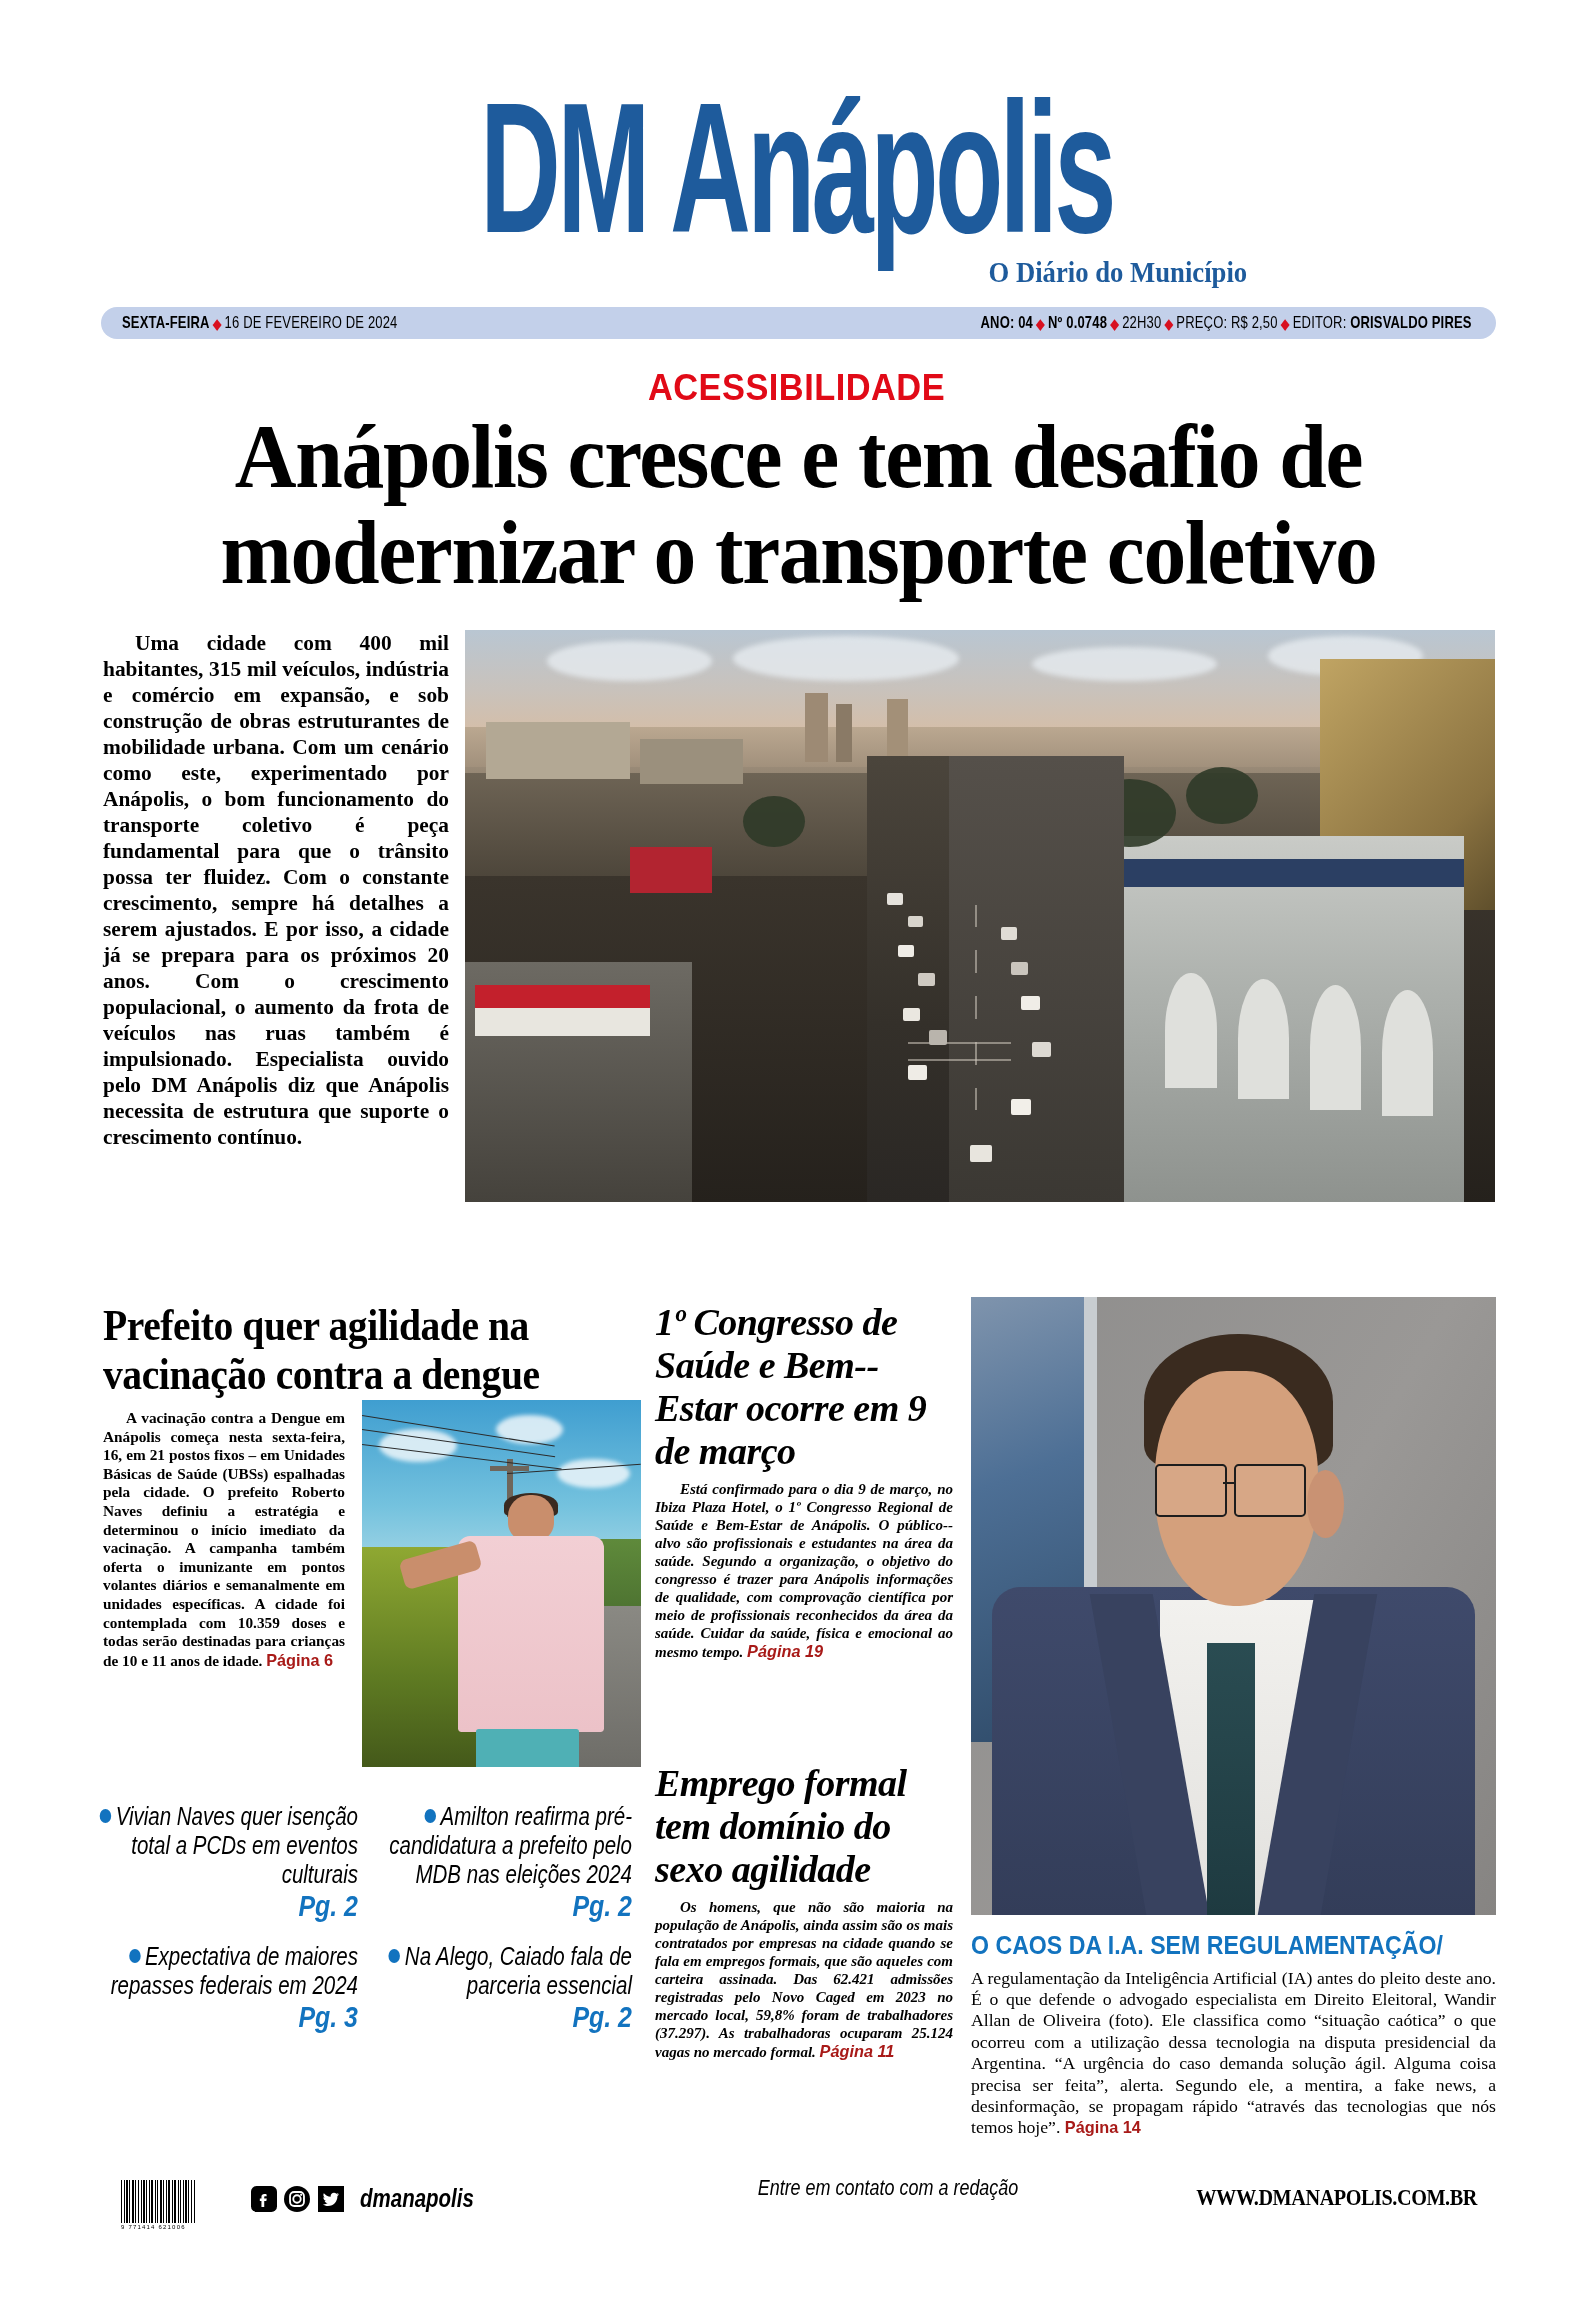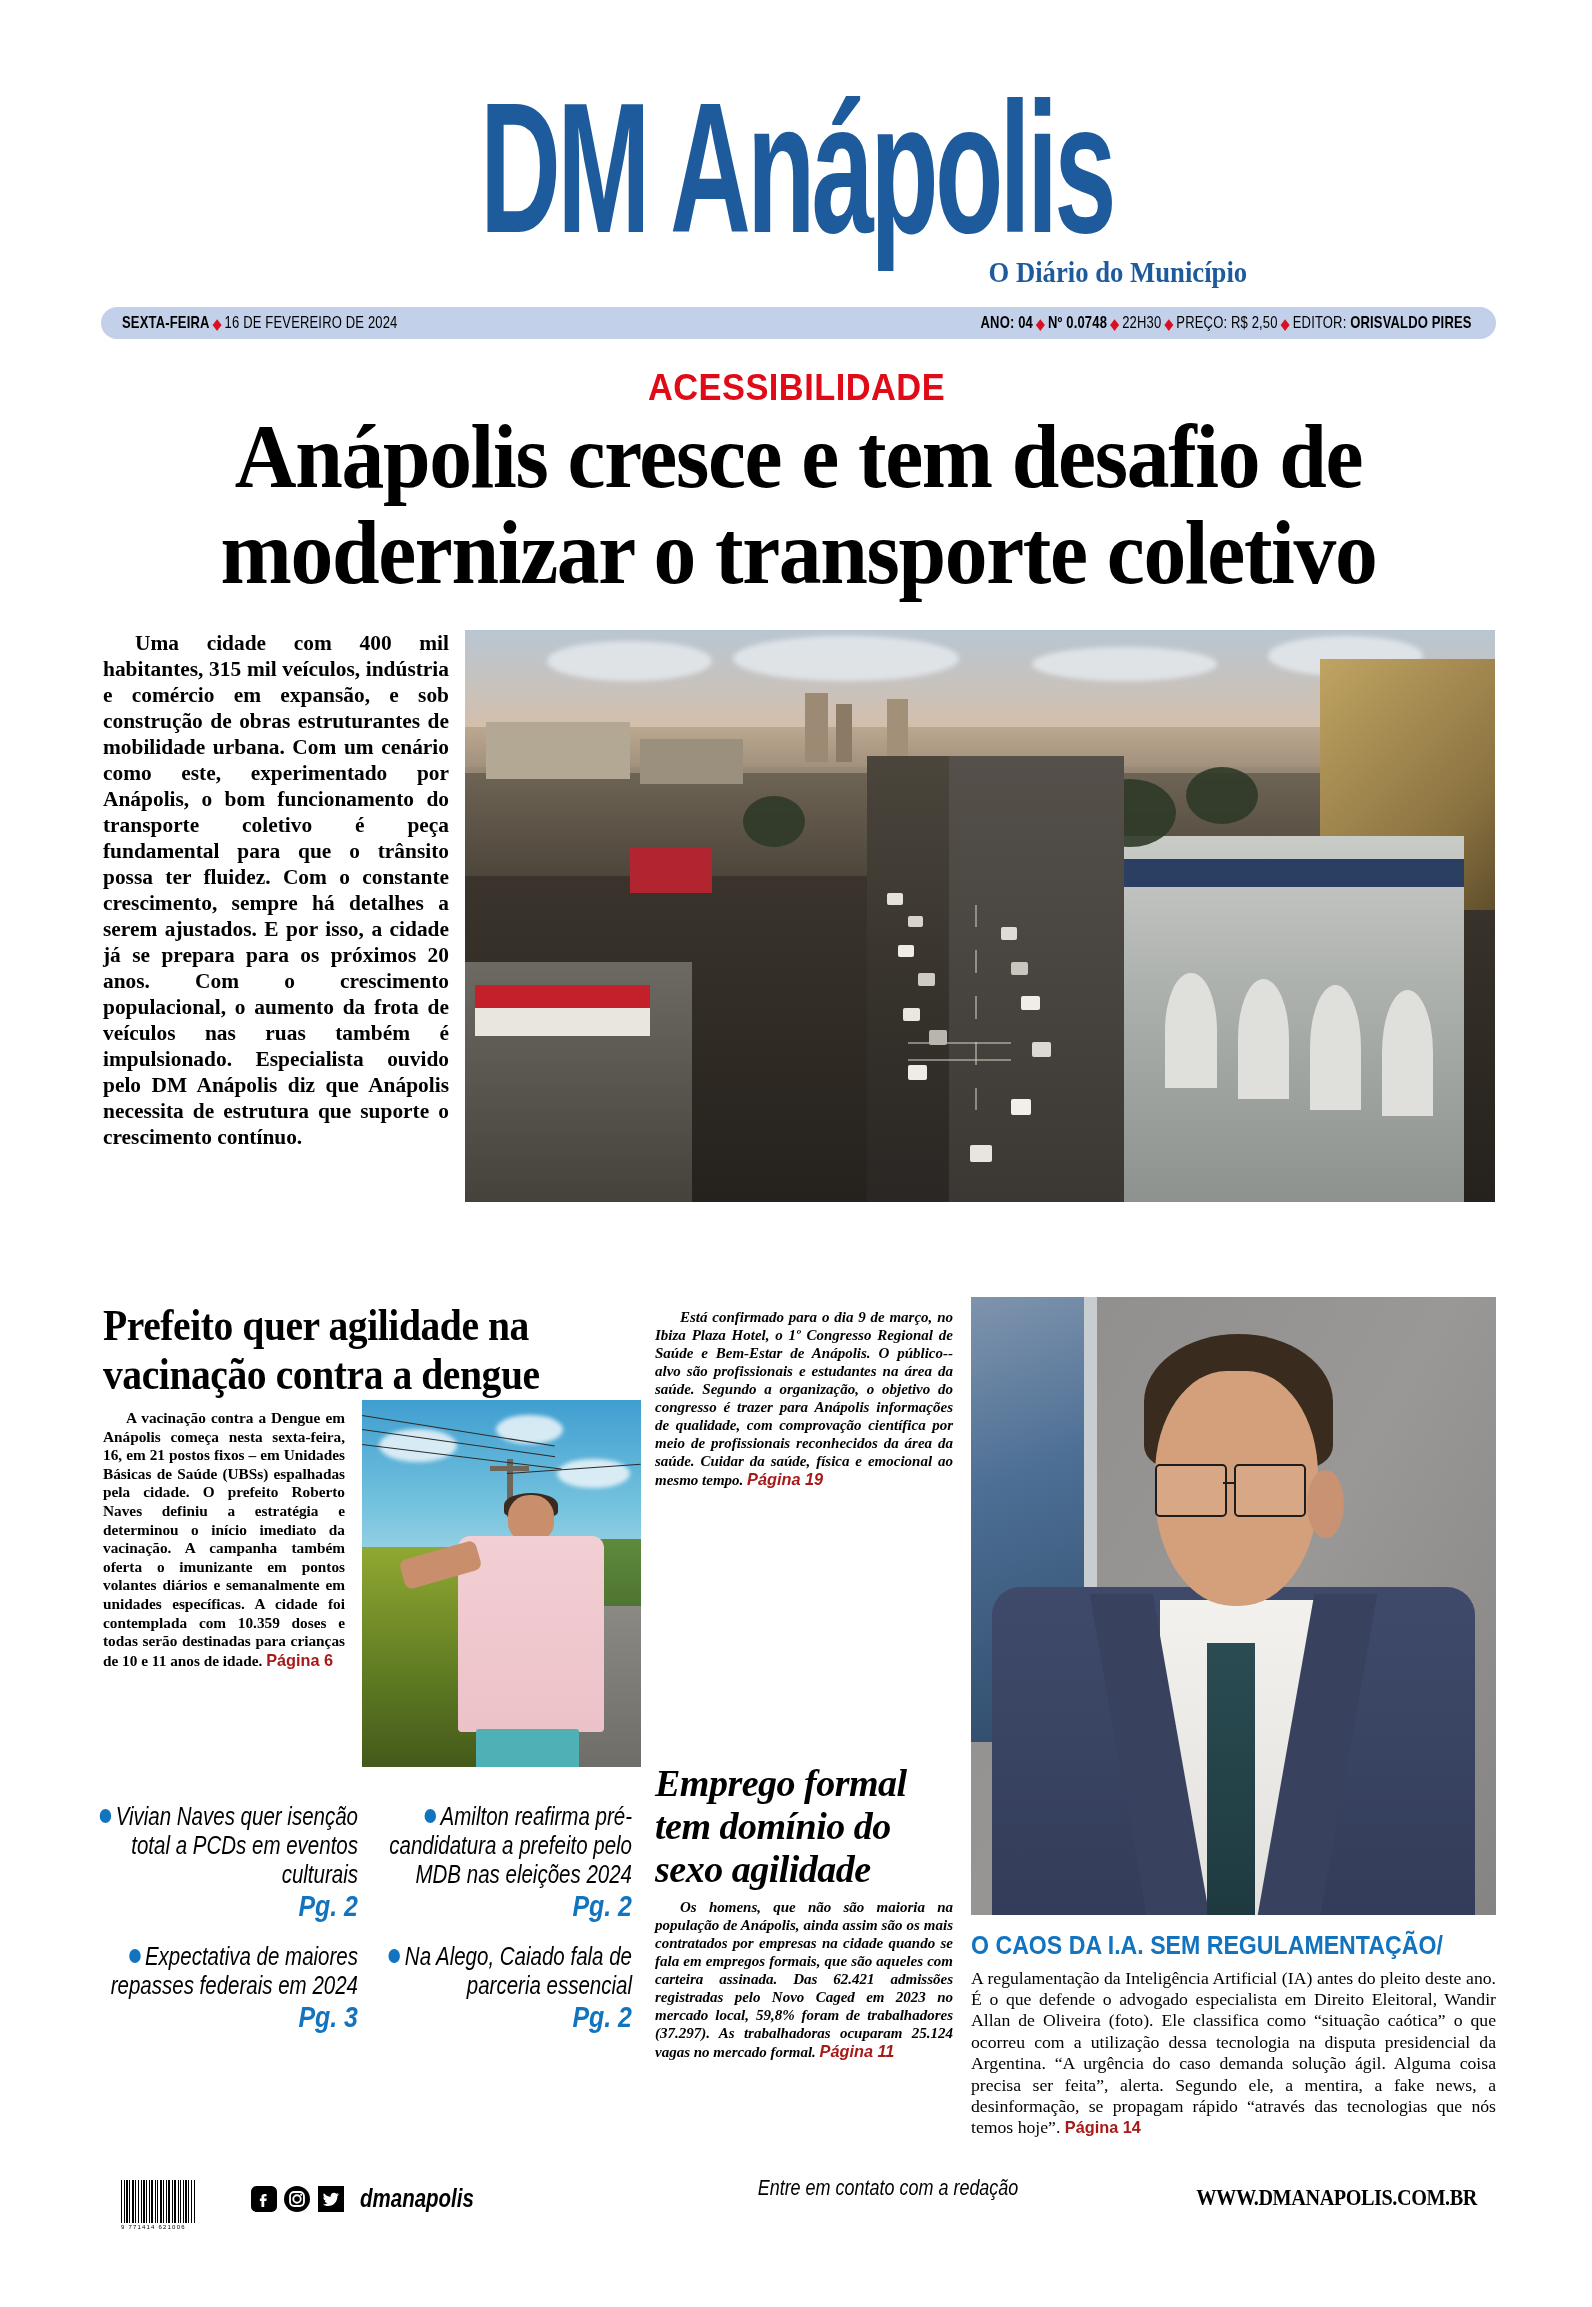--- a/index.html
+++ b/index.html
@@ -411,20 +411,21 @@
         <div class="dp-hair"></div>
         <div class="dp-head"></div>
         <div class="dp-shirt"></div>
         <div class="dp-arm"></div>
         <div class="dp-shorts"></div>
       </div>
     </div>
   </div>
 
   <div class="c2">
+    <div class="h3">1º Congresso de Saúde e Bem--Estar ocorre em 9 de março</div>
     <div class="c2-body">
       <span>Está confirmado para o dia 9 de março, no Ibiza Plaza Hotel, o 1º Congresso Regional de Saúde e Bem-Estar de Anápolis. O público--alvo são profissionais e estudantes na área da saúde. Segundo a organização, o objetivo do congresso é trazer para Anápolis informações de qualidade, com comprovação científica por meio de profissionais reconhecidos da área da saúde. Cuidar da saúde, física e emocional ao mesmo tempo.</span>
       <span class="pg-red">Página 19</span>
     </div>
   </div>
 
   <div class="c2b">
     <div class="h3">Emprego formal tem domínio do sexo agilidade</div>
     <div class="c2b-body">
       <span>Os homens, que não são maioria na população de Anápolis, ainda assim são os mais contratados por empresas na cidade quando se fala em empregos formais, que são aqueles com carteira assinada. Das 62.421 admissões registradas pelo Novo Caged em 2023 no mercado local, 59,8% foram de trabalhadores (37.297). As trabalhadoras ocuparam 25.124 vagas no mercado formal.</span>

